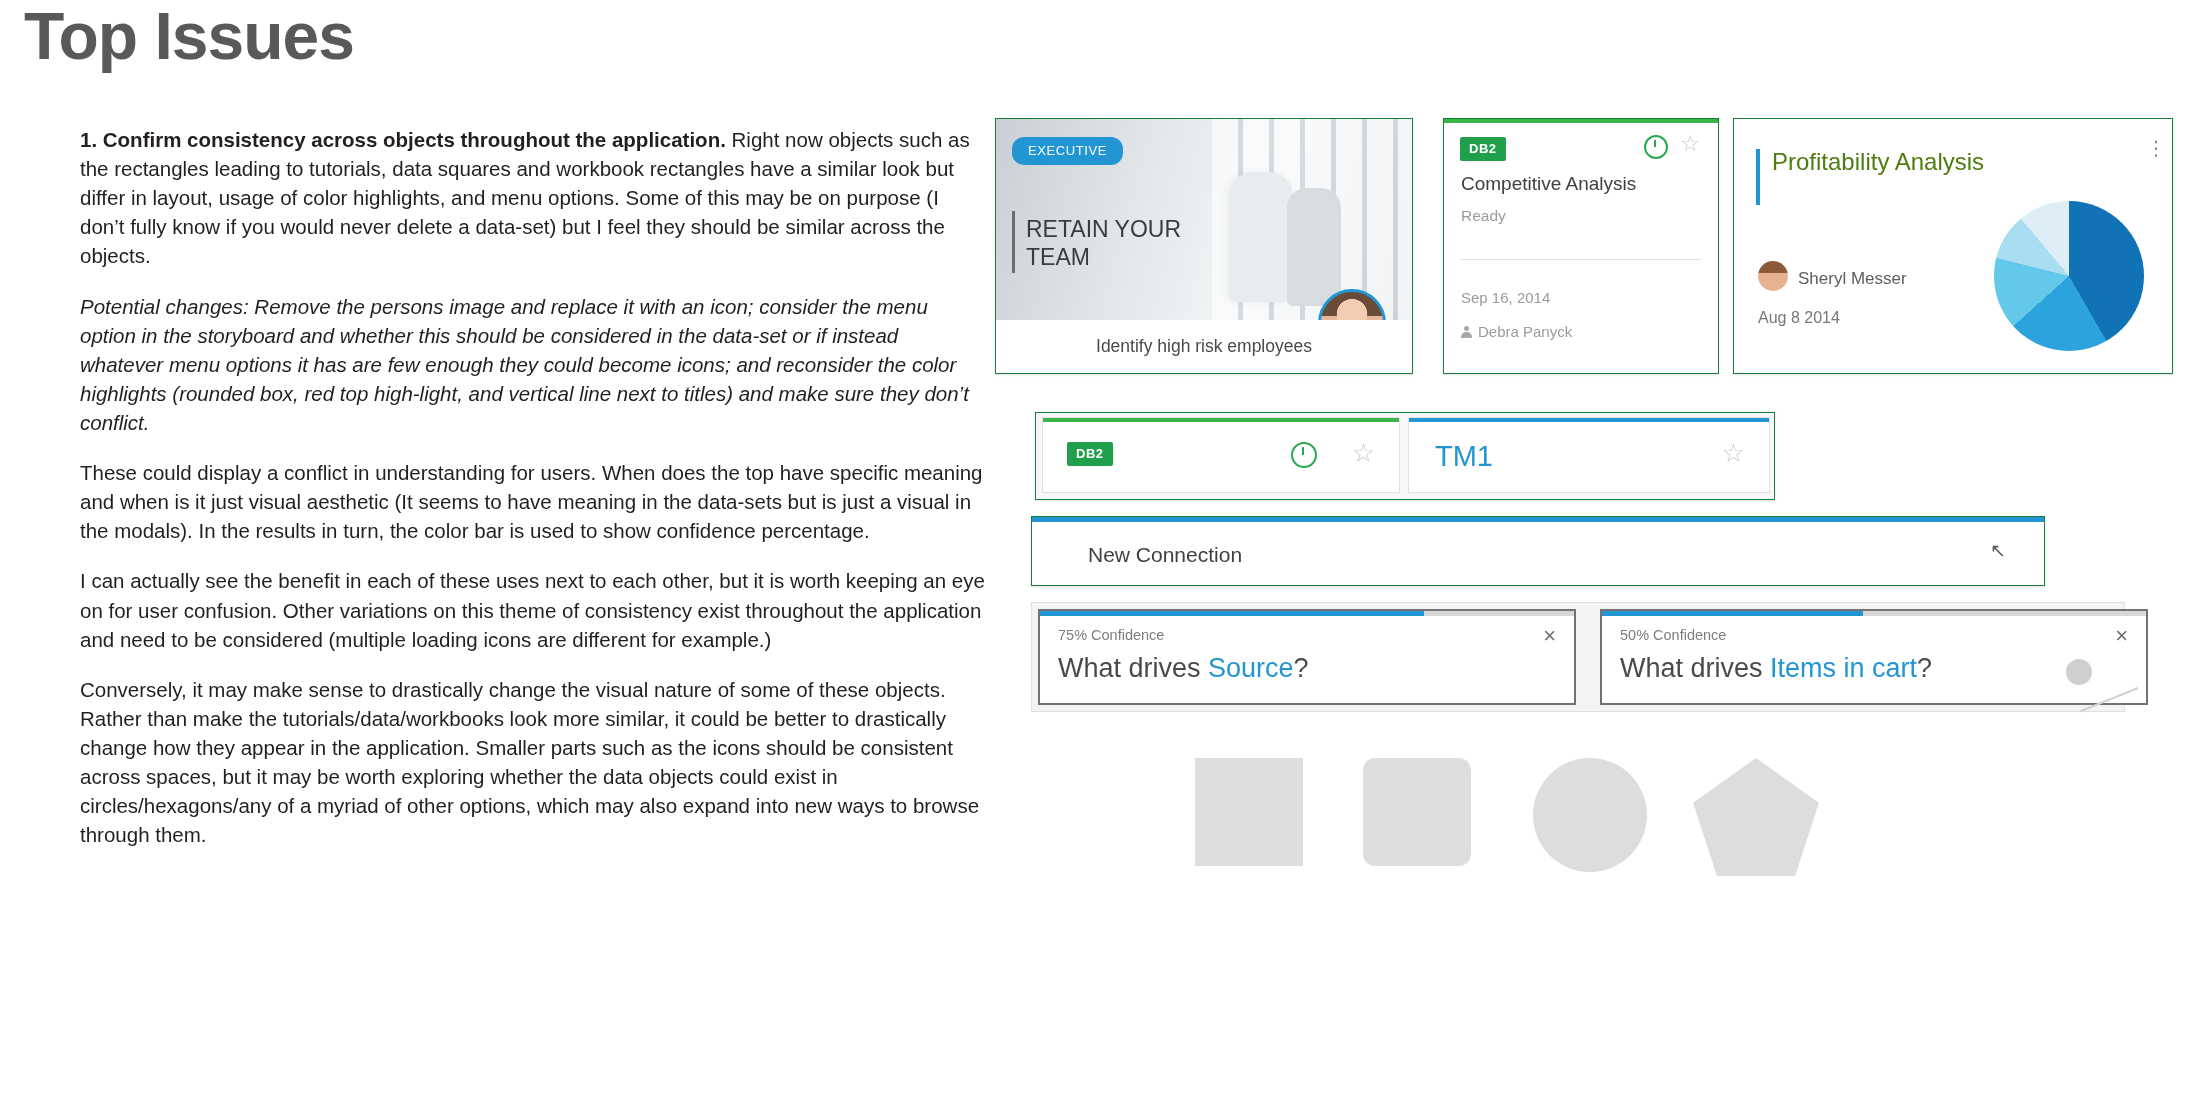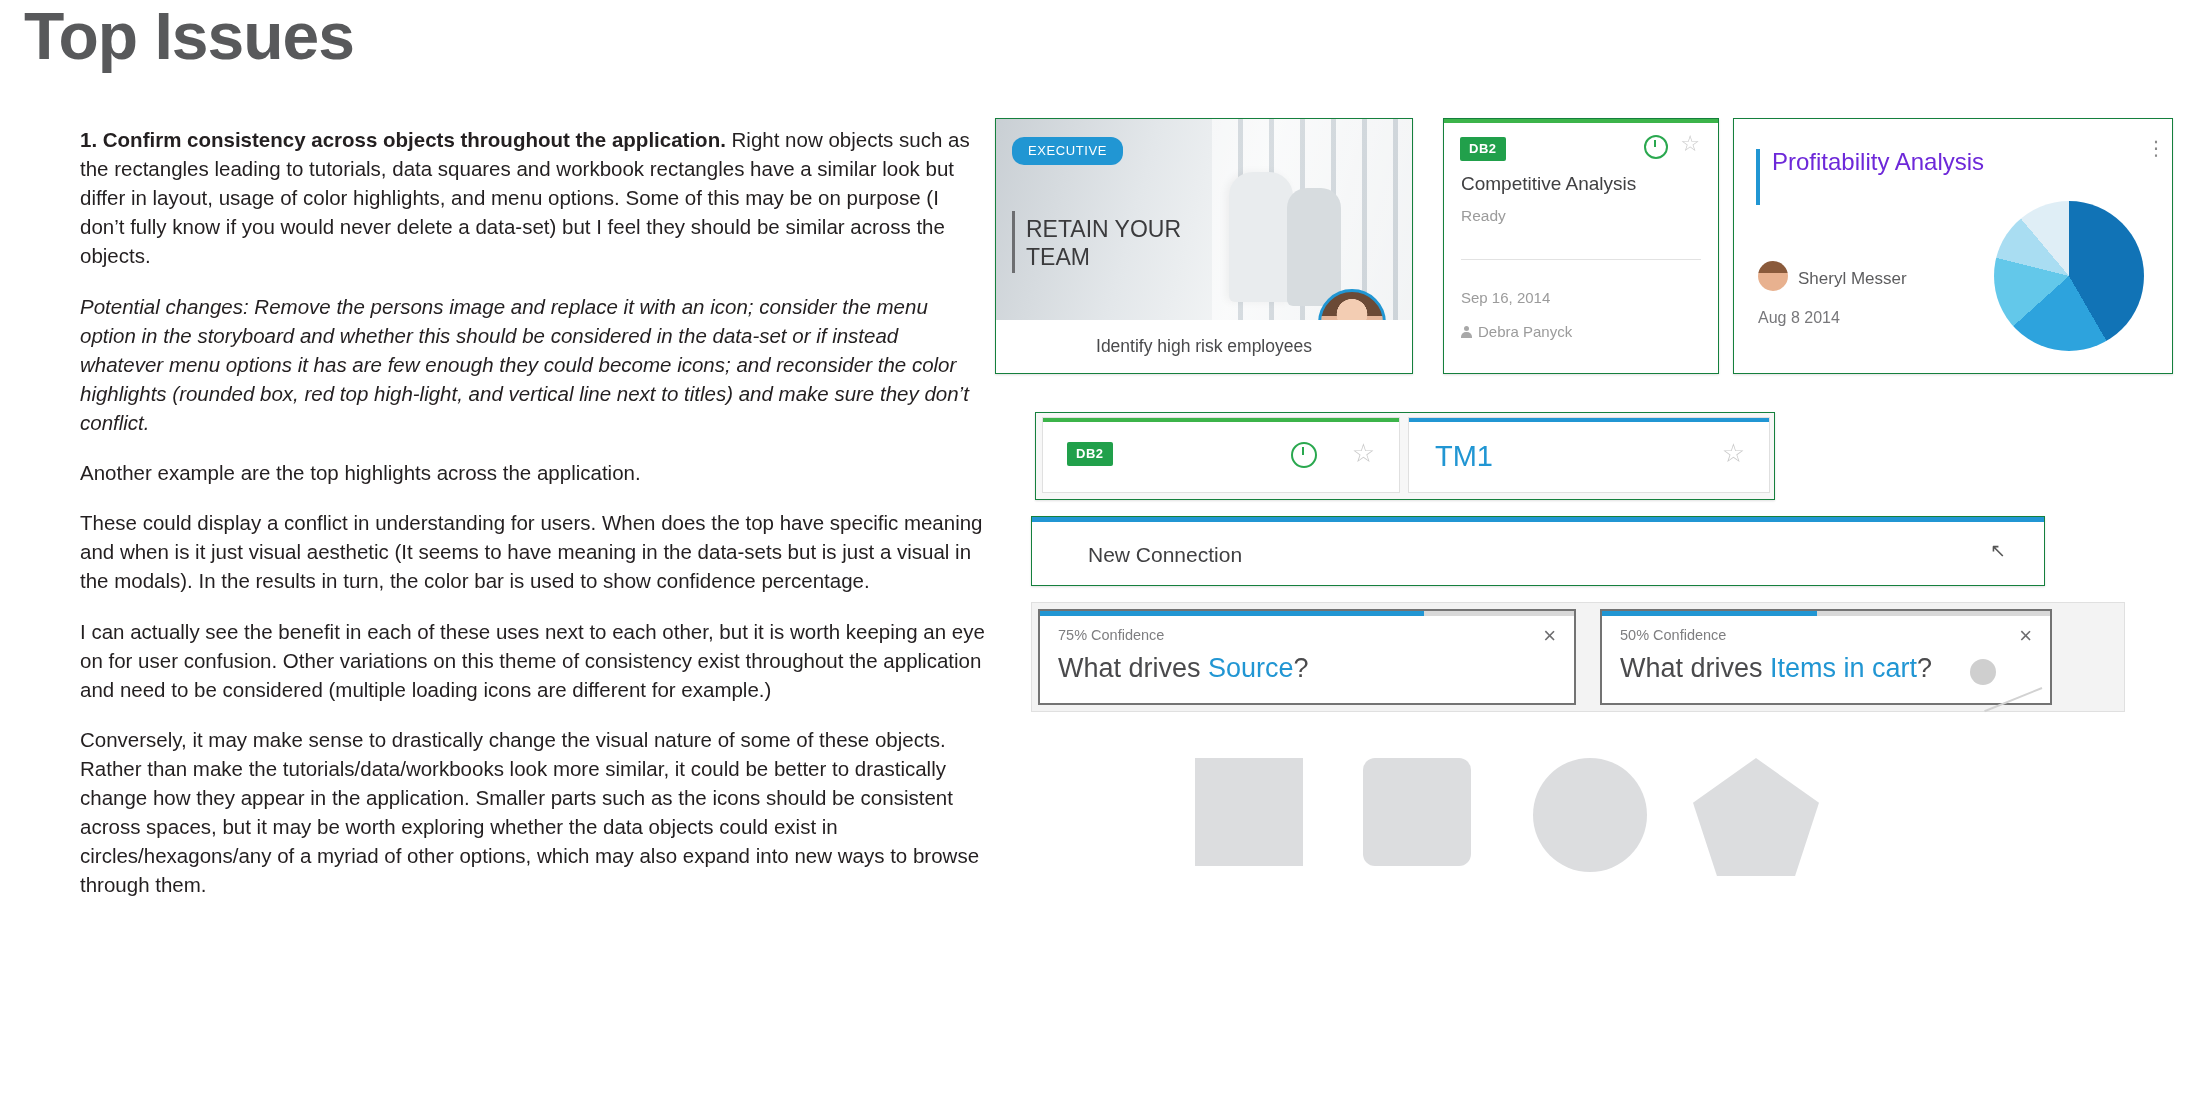--- a/index.html
+++ b/index.html
@@ -223,21 +223,21 @@
   }
   .prof-accent {
     position: absolute; left: 22px; top: 30px;
     width: 4px; height: 56px;
     background: #2196d3;
   }
   .prof-title {
     position: absolute; left: 38px; top: 28px;
     width: 220px;
     font-size: 24px; line-height: 1.26;
-    color: #6d28d9;
+    color: #4d7c0f;
   }
   .prof-kebab {
     position: absolute; right: 22px; top: 26px;
     width: 4px; height: 22px;
     color: #8a8a8a;
     font-size: 20px;
     line-height: 7px;
     letter-spacing: 0;
   }
   .prof-avatar {
@@ -328,21 +328,21 @@
     box-sizing: border-box;
   }
   .conf-card {
     position: absolute;
     top: 6px; height: 96px;
     background: #ffffff;
     border: 2px solid #737373;
     box-sizing: border-box;
   }
   .conf-a { left: 6px; width: 538px; }
-  .conf-b { left: 568px; width: 452px; padding-left: 8px; }
+  .conf-b { left: 568px; width: 548px; padding-left: 8px; }
   .conf-bar {
     position: absolute; left: 0; top: 0; height: 5px; background: #2196d3;
   }
   .conf-bar-track {
     position: absolute; left: 0; right: 0; top: 0; height: 5px; background: #d8d8d8;
   }
   .conf-label {
     position: absolute; left: 18px; top: 16px;
     font-size: 14.5px; color: #7e7e80;
   }
@@ -397,21 +397,20 @@
 </head>
 <body>
 
 <div class="page-title">Top Issues</div>
 
 <div class="text-col">
   <p>
     <span class="lead">1. Confirm consistency across objects throughout the application.</span><span> Right now objects such as the rectangles leading to tutorials, data squares and workbook rectangles have a similar look but differ in layout, usage of color highlights, and menu options. Some of this may be on purpose (I don’t fully know if you would never delete a data-set) but I feel they should be similar across the objects.</span>
   </p>
   <p class="italic">Potential changes: Remove the persons image and replace it with an icon; consider the menu option in the storyboard and whether this should be considered in the data-set or if instead whatever menu options it has are few enough they could become icons; and reconsider the color highlights (rounded box, red top high-light, and vertical line next to titles) and make sure they don’t conflict.</p>
-  <p>Another example are the top highlights across the application.</p>
   <p>These could display a conflict in understanding for users. When does the top have specific meaning and when is it just visual aesthetic (It seems to have meaning in the data-sets but is just a visual in the modals). In the results in turn, the color bar is used to show confidence percentage.</p>
   <p>I can actually see the benefit in each of these uses next to each other, but it is worth keeping an eye on for user confusion. Other variations on this theme of consistency exist throughout the application and need to be considered (multiple loading icons are different for example.)</p>
   <p>Conversely, it may make sense to drastically change the visual nature of some of these objects. Rather than make the tutorials/data/workbooks look more similar, it could be better to drastically change how they appear in the application. Smaller parts such as the icons should be consistent across spaces, but it may be worth exploring whether the data objects could exist in circles/hexagons/any of a myriad of other options, which may also expand into new ways to browse through them.</p>
 </div>
 
 <div class="collage">
 
   <div class="card exec-card">
     <div class="exec-photo">
       <div class="window-lines"></div>

